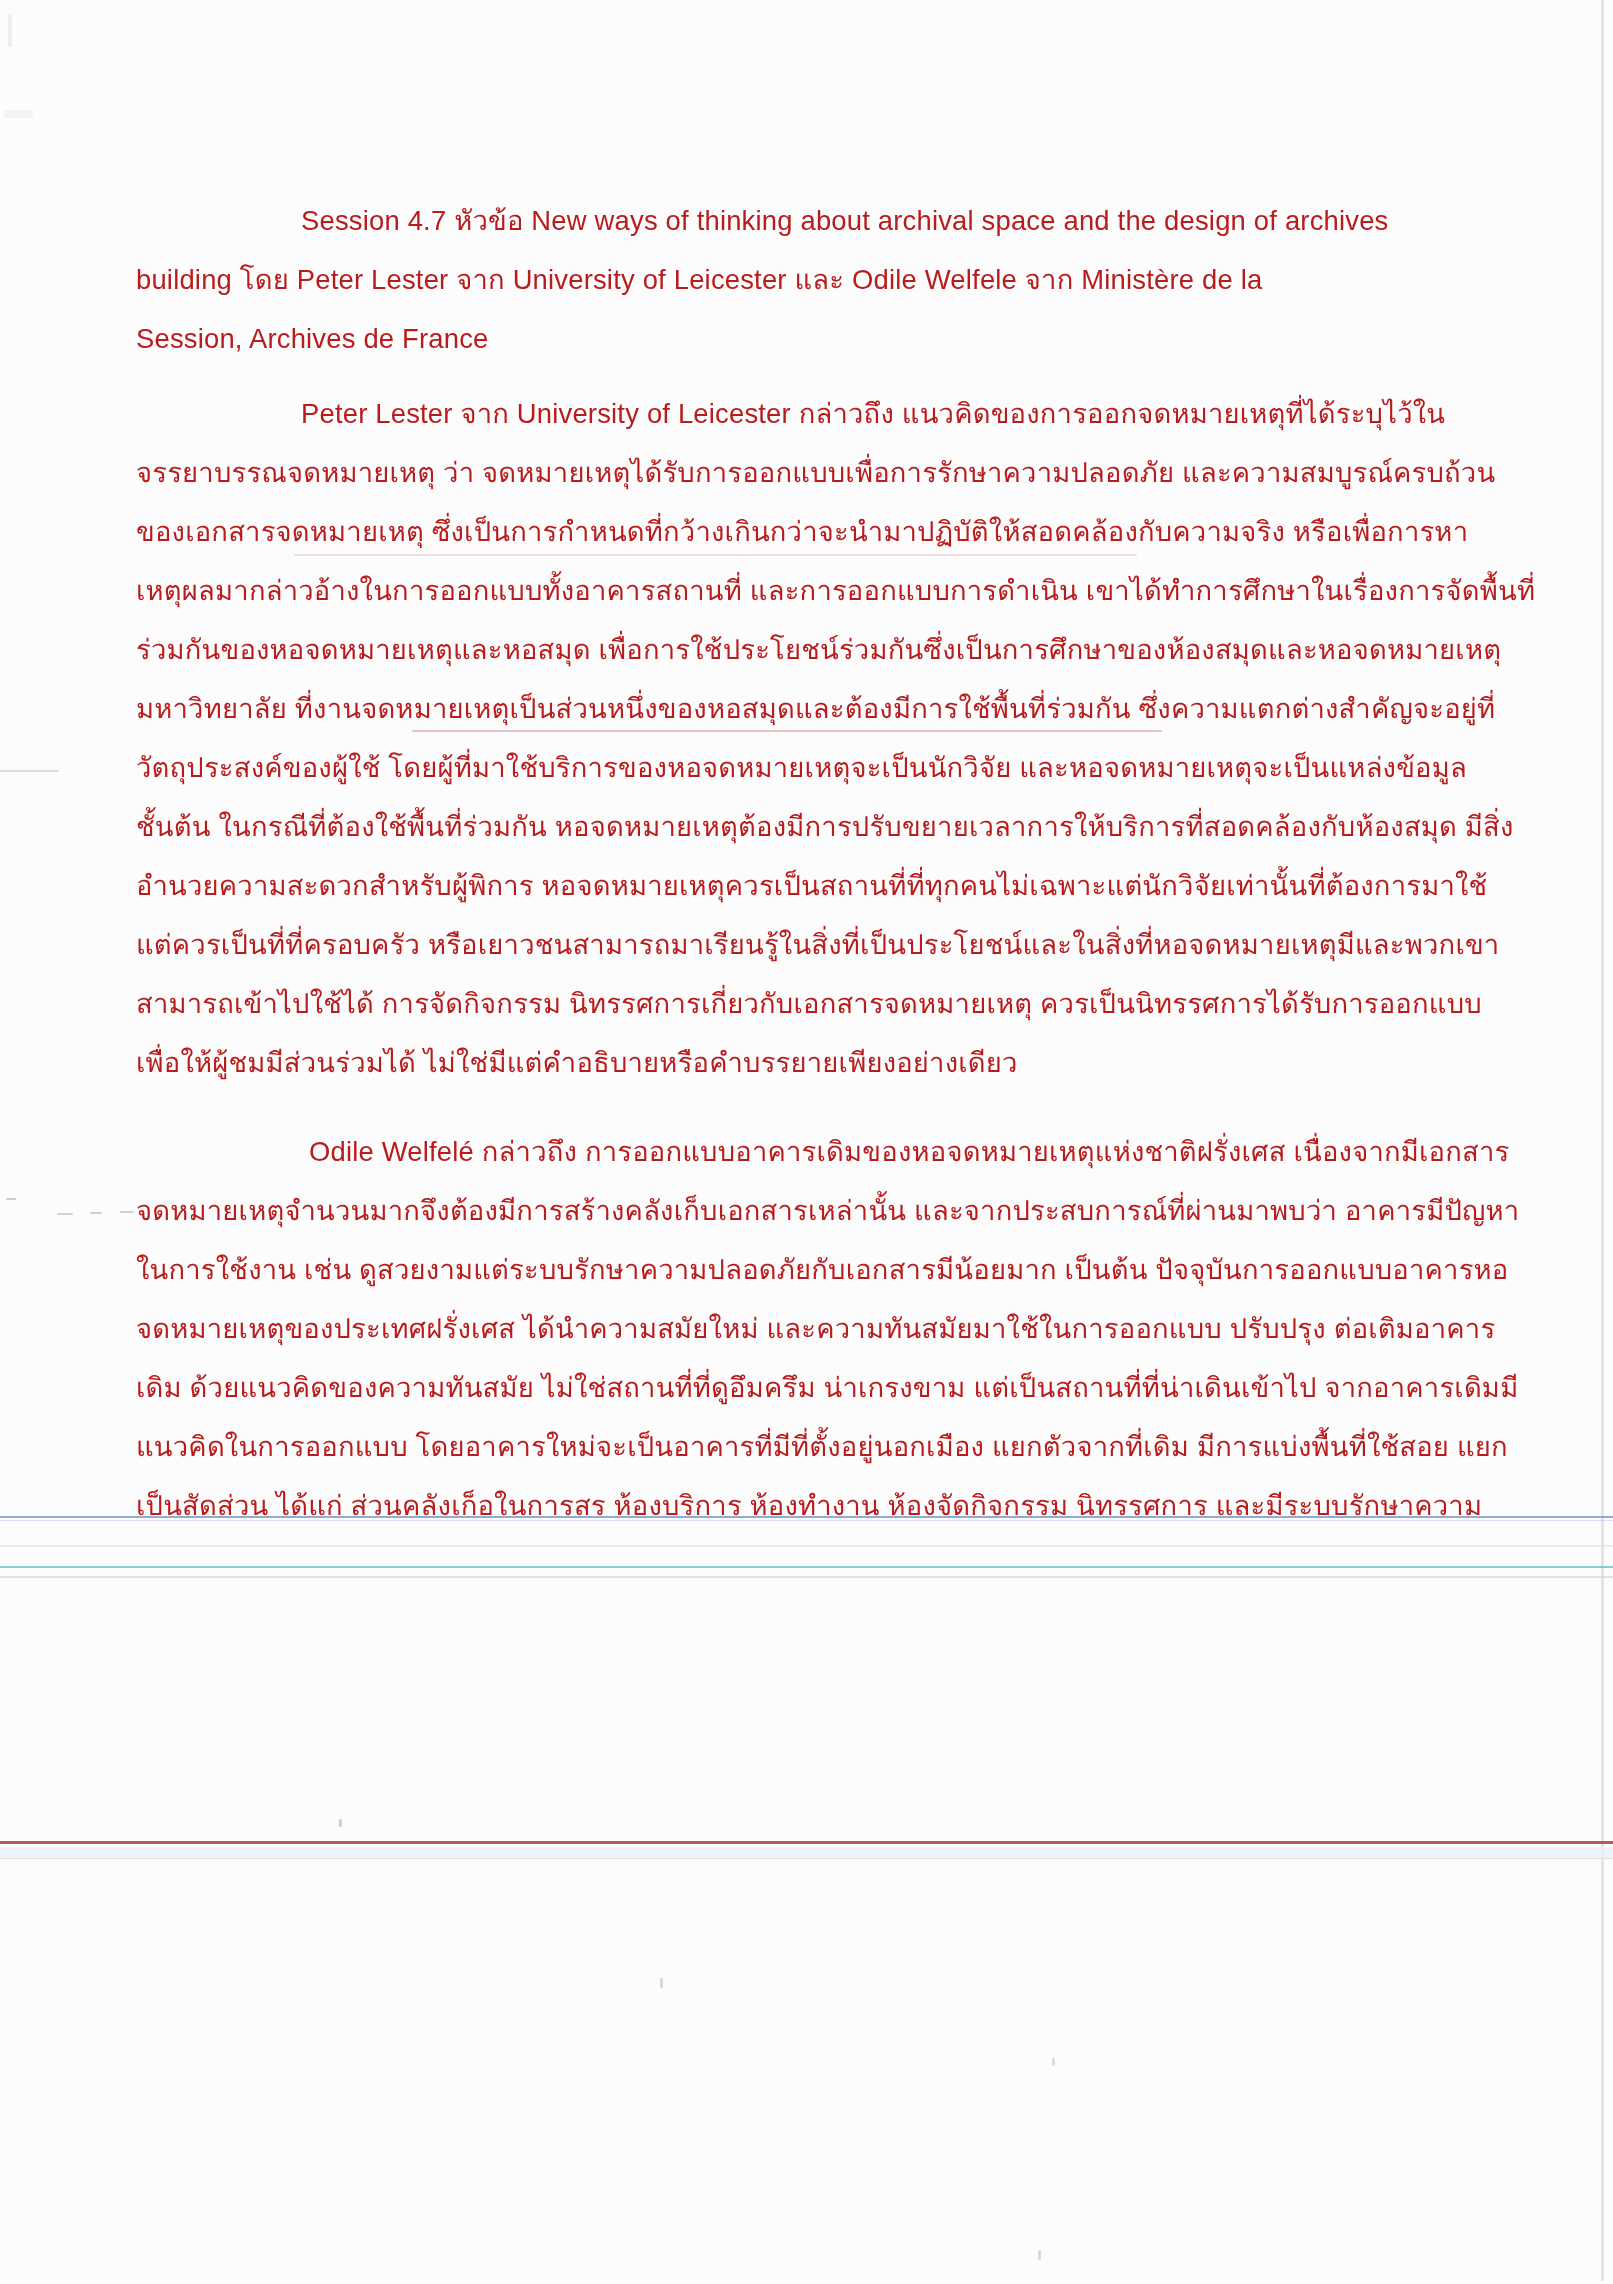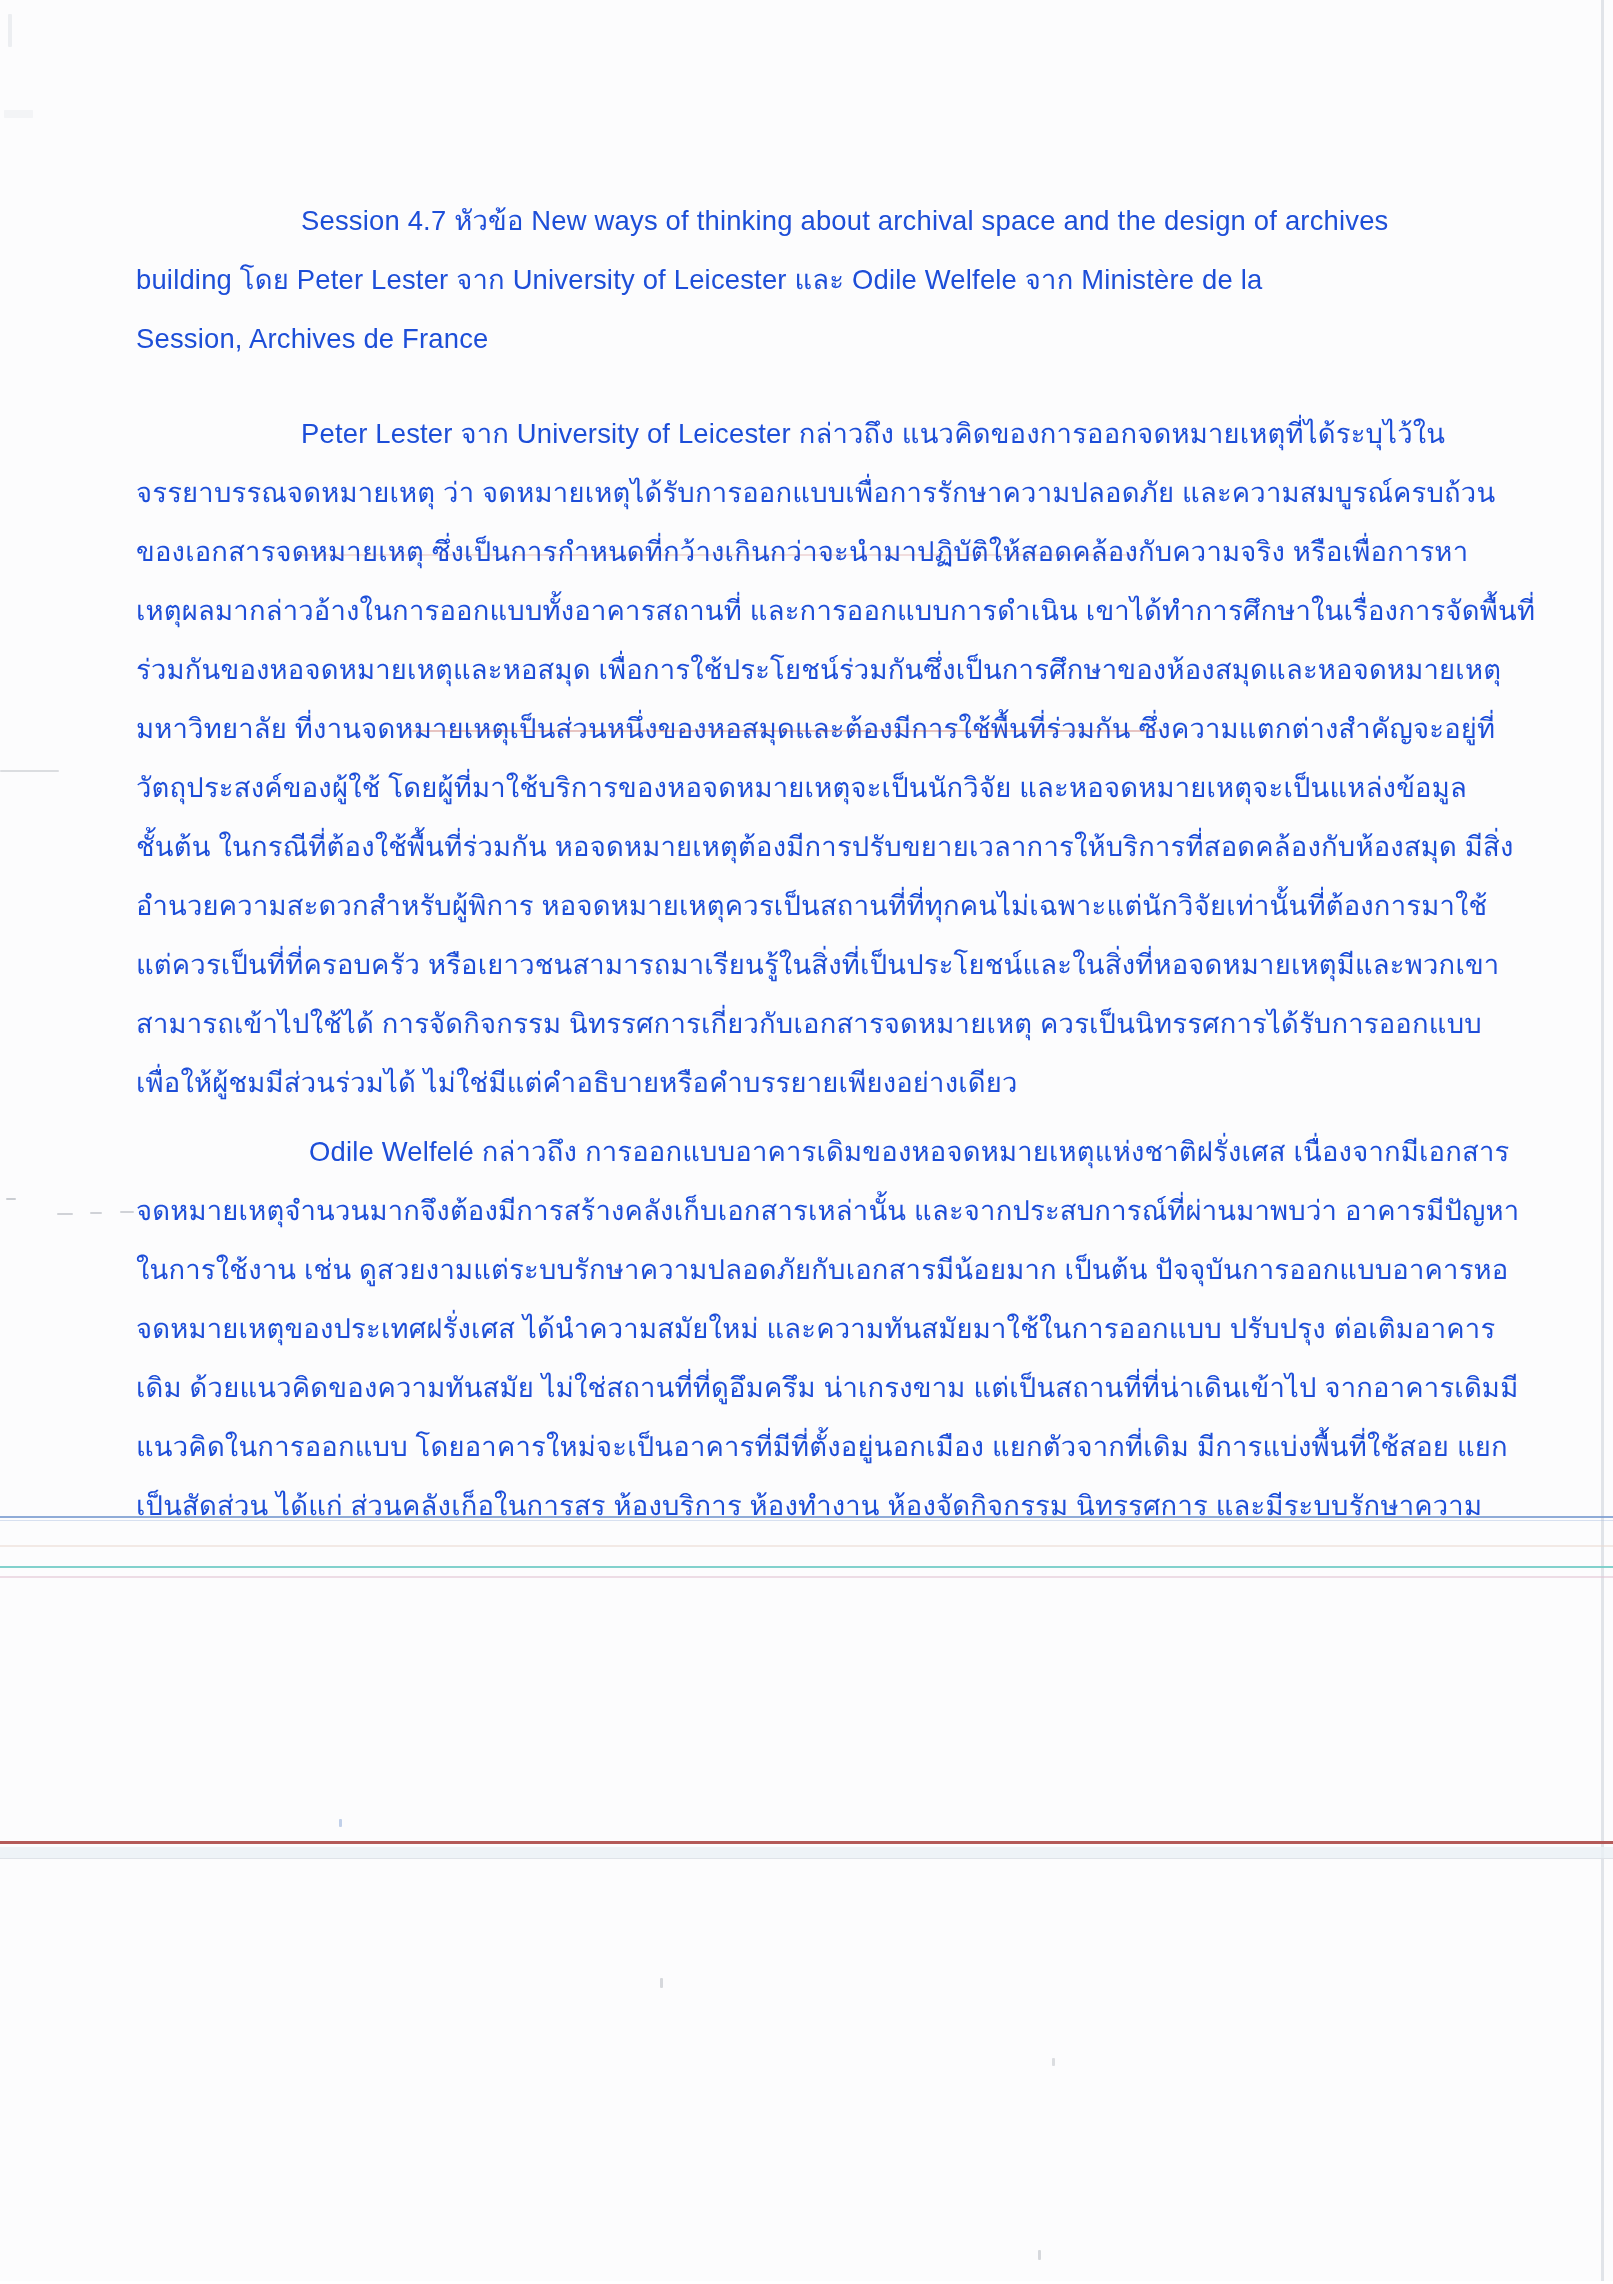--- a/index.html
+++ b/index.html
@@ -1,35 +1,35 @@
 <!DOCTYPE html>
 <html lang="th"><head>
 <meta charset="utf-8">
 <style>
   html,body { margin:0; padding:0; background:#ffffff; }
   .page {
     position:relative;
     width:1613px; height:2281px;
     background:#fcfcfd;
     font-family:"Liberation Sans", sans-serif;
-    color:#1d4ed8;
+    color:#b91c1c;
     overflow:hidden;
   }
   .text-block { position:absolute; left:136px; width:1353px; }
   .line {
     height:59px;
     line-height:59px;
     font-size:27.4px;
     white-space:nowrap;
     letter-spacing:0.2px;
   }
   .indent-a { padding-left:165px; }
   .indent-b { padding-left:173px; }
   #header-block { top:191px; }
-  #para1-block  { top:404px; }
+  #para1-block  { top:384px; }
   #para2-block  { top:1122px; }
 
   
   .hline { position:absolute; left:0; width:1613px; }
   .speck { position:absolute; border-radius:1px; }
   .vline { position:absolute; top:0; height:2285px; }
 </style>
 </head>
 <body>
 

